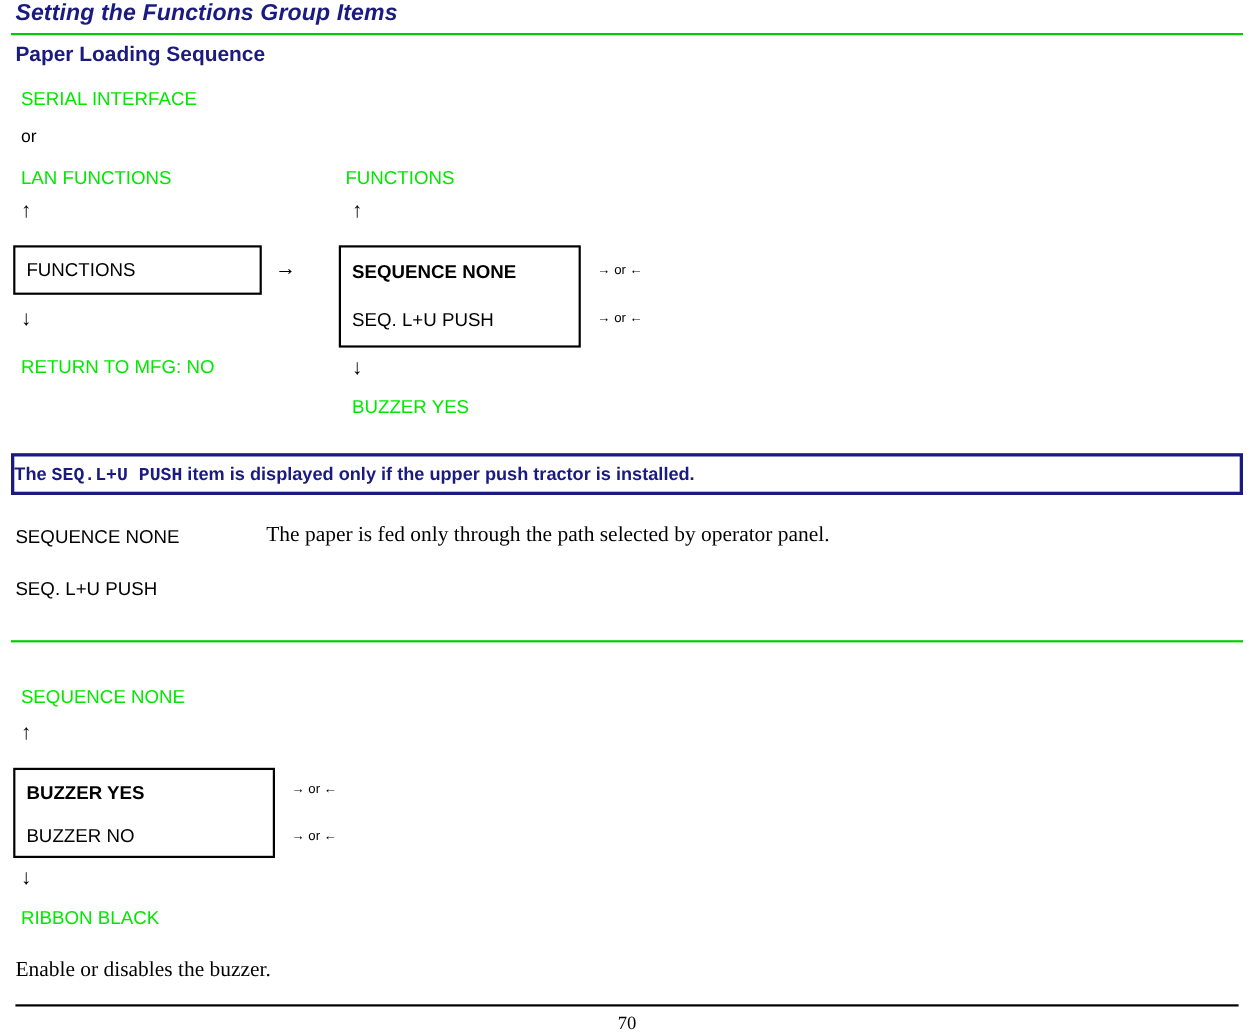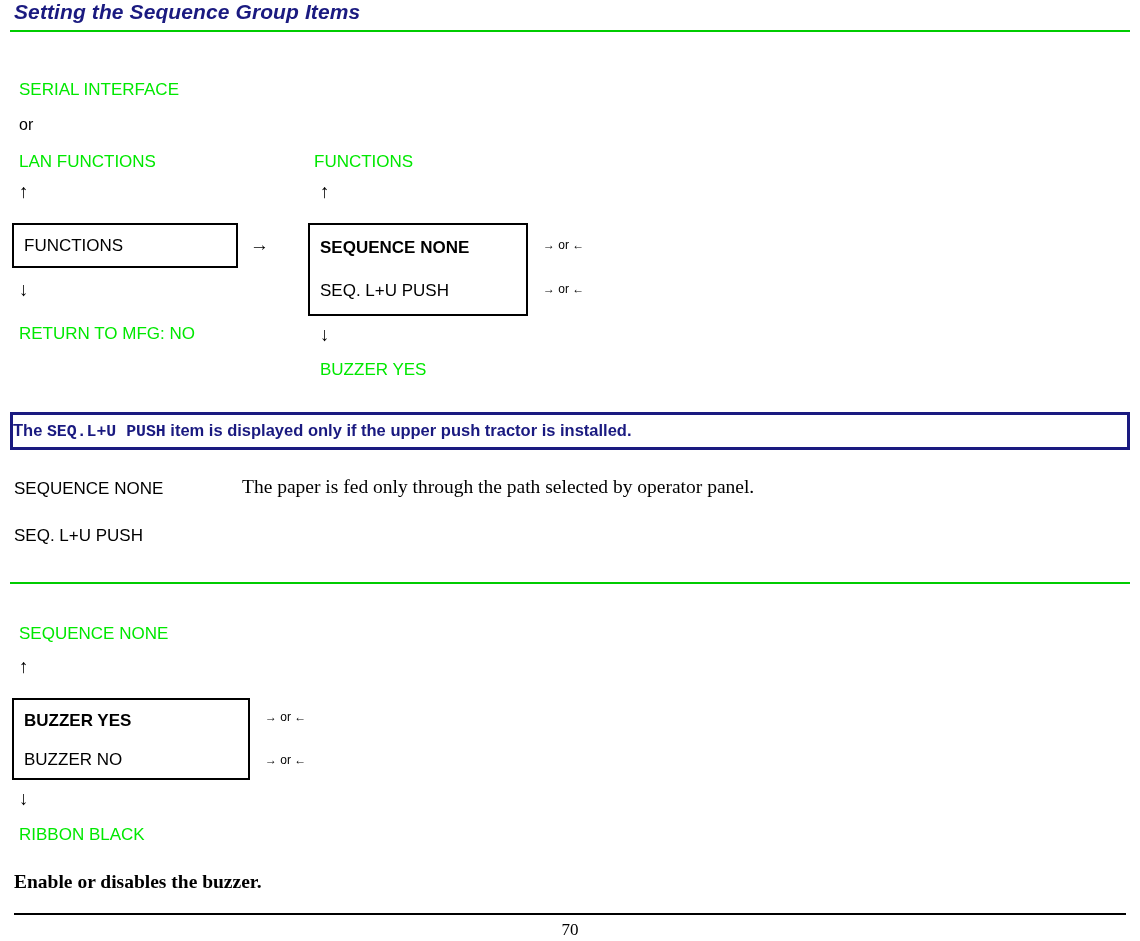--- a/index.html
+++ b/index.html
@@ -142,21 +142,20 @@
     line-height: 1.28;
   }
 
   
   .body-serif {
     position: absolute;
     font-family: "Liberation Serif", serif;
     font-size: 19.5px;
     color: #000000;
     white-space: nowrap;
-    font-weight: bold;
   }
 
   
   .rule-black {
     position: absolute;
     left: 14px;
     width: 1112px;
     height: 1.5px;
     background: #000000;
   }
@@ -168,24 +167,25 @@
     font-family: "Liberation Serif", serif;
     font-size: 17px;
     color: #000000;
   }
 </style>
 </head>
 <body>
 
 <div class="page">
 
-  <div class="doc-title">Setting the Sequence Group Items</div>
+  <div class="doc-title">Setting the Functions Group Items</div>
 
   <div class="rule-green" style="top:30px;"></div>
 
+  <div class="section-title" style="top:39px;">Paper Loading Sequence</div>
 
   <div class="menu-label" style="left:19px; top:80px;">SERIAL INTERFACE</div>
 
   <div class="plain" style="left:19px; top:116px;">or</div>
 
   <div class="menu-label" style="left:19px; top:152px;">LAN FUNCTIONS</div>
 
   <div class="arrow" style="left:19px; top:182px;">↑</div>
 
   <div class="lcd-box" style="left:12px; top:223px; width:226px; height:45px;">

